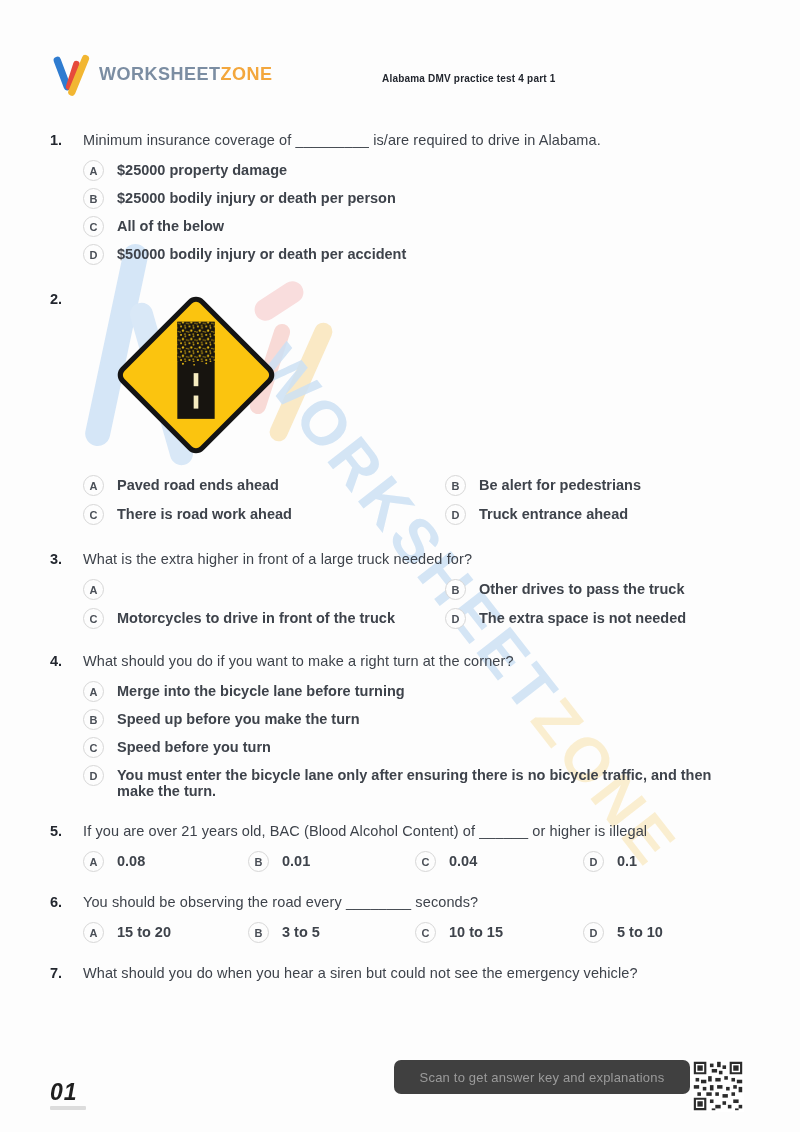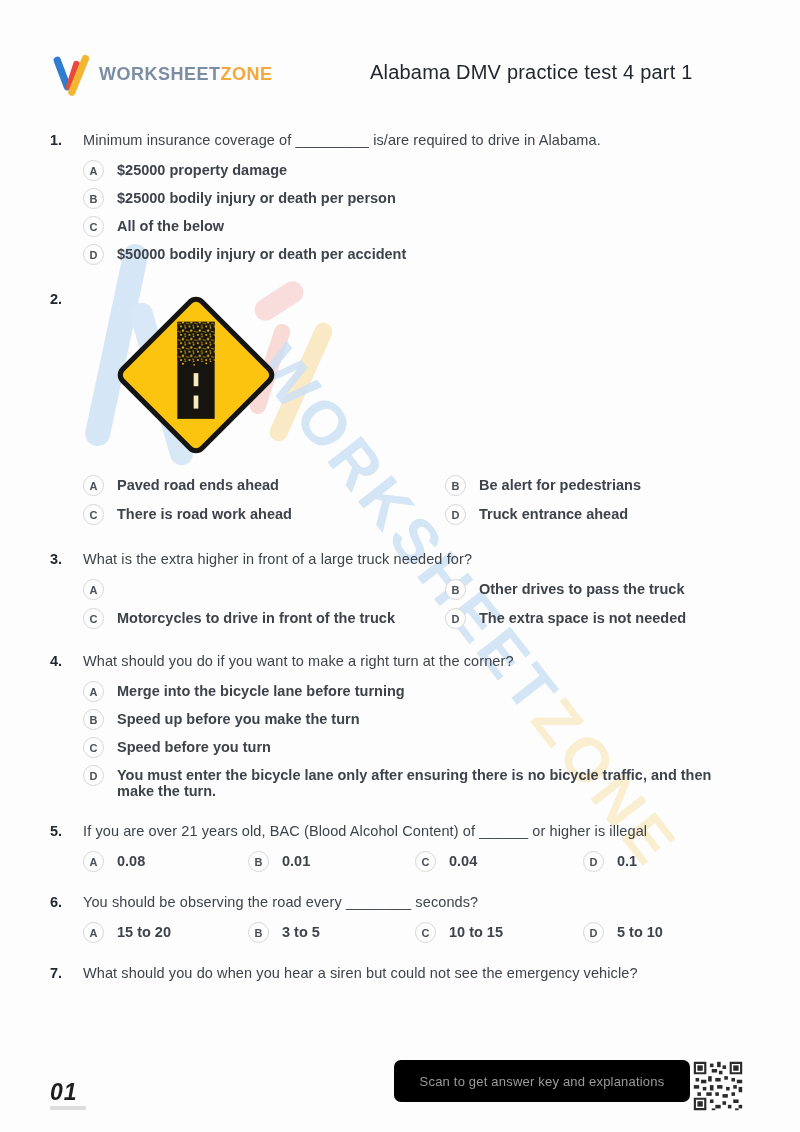--- a/index.html
+++ b/index.html
@@ -29,22 +29,22 @@
 
   
   .content { position:relative; z-index:2; padding:50px 60px 0 50px; }
 
   header { position:relative; height:46px; }
   .brand { position:absolute; left:0; top:2px; display:flex; align-items:center; gap:9px; }
   .brand-text { font-size:18px; font-weight:700; letter-spacing:0.5px; }
   .brand-word1 { color:#7b8da2; }
   .brand-word2 { color:#f3a73d; }
   .doc-title {
-    position:absolute; left:320px; top:11px; margin:0;
-    font-size:20px; font-weight:400; color:#23272f; letter-spacing:0.2px;
+    position:absolute; left:320px; top:11px; margin:12px;
+    font-size:10px; font-weight:700; color:#23272f; letter-spacing:0.2px;
   }
 
   main { margin-top:36px; }
   .question { margin-top:26px; }
   .question.tight { margin-top:24px; }
   .question.tighter { margin-top:22px; }
   .q-head { display:flex; gap:11px; }
   .q-num  { flex:0 0 22px; font-weight:700; color:#23272f; font-size:14.5px; }
   .q-text { margin:0; font-size:14.5px; font-weight:400; color:#3e434b; letter-spacing:0.1px; }
 
@@ -71,21 +71,21 @@
 
   
   .footer {
     position:absolute; z-index:2; left:50px; right:56px; top:1060px;
     display:flex; align-items:flex-start;
   }
   .page-num-block { margin-top:21px;font-style:italic; }
   .page-num { font-size:23px; font-weight:800; color:#1f1f1f; letter-spacing:1px; line-height:1; }
   .page-num-caption { width:36px; height:4px; background:#dcdcdc; margin-top:2px; border-radius:1px; }
   .scan-bar {
-    margin-left:auto; width:296px; height:42px; background:#000000; border-radius:7px;
+    margin-left:auto; width:296px; height:34px; background:#404040; border-radius:7px;
     display:flex; align-items:center; justify-content:center;
     font-size:13px; color:#9b9b9b; letter-spacing:0.2px;
   }
   .qr { width:52px; height:52px; margin-left:2px; }
 </style>
 </head>
 <body>
 
 <div class="page">
 

